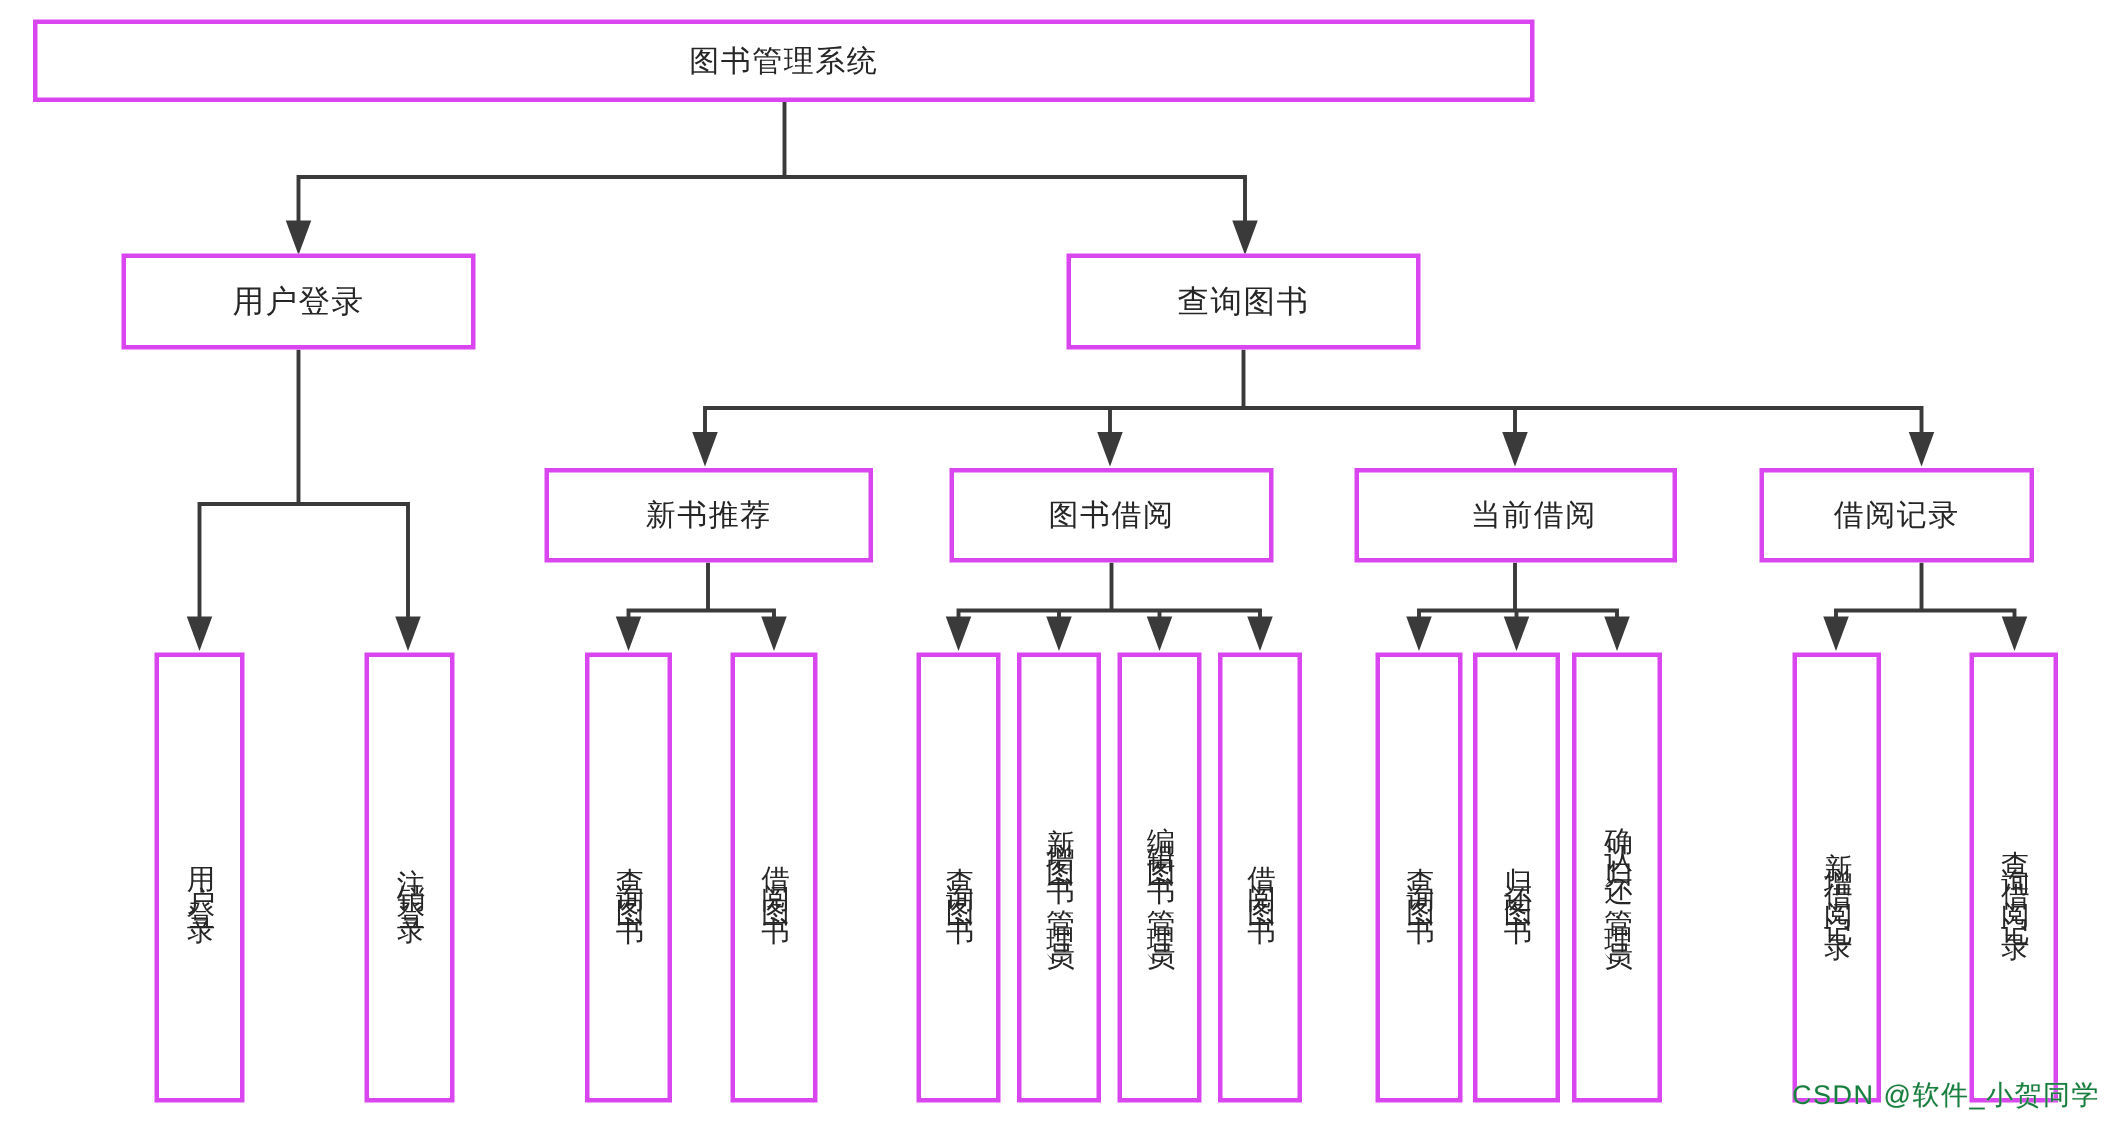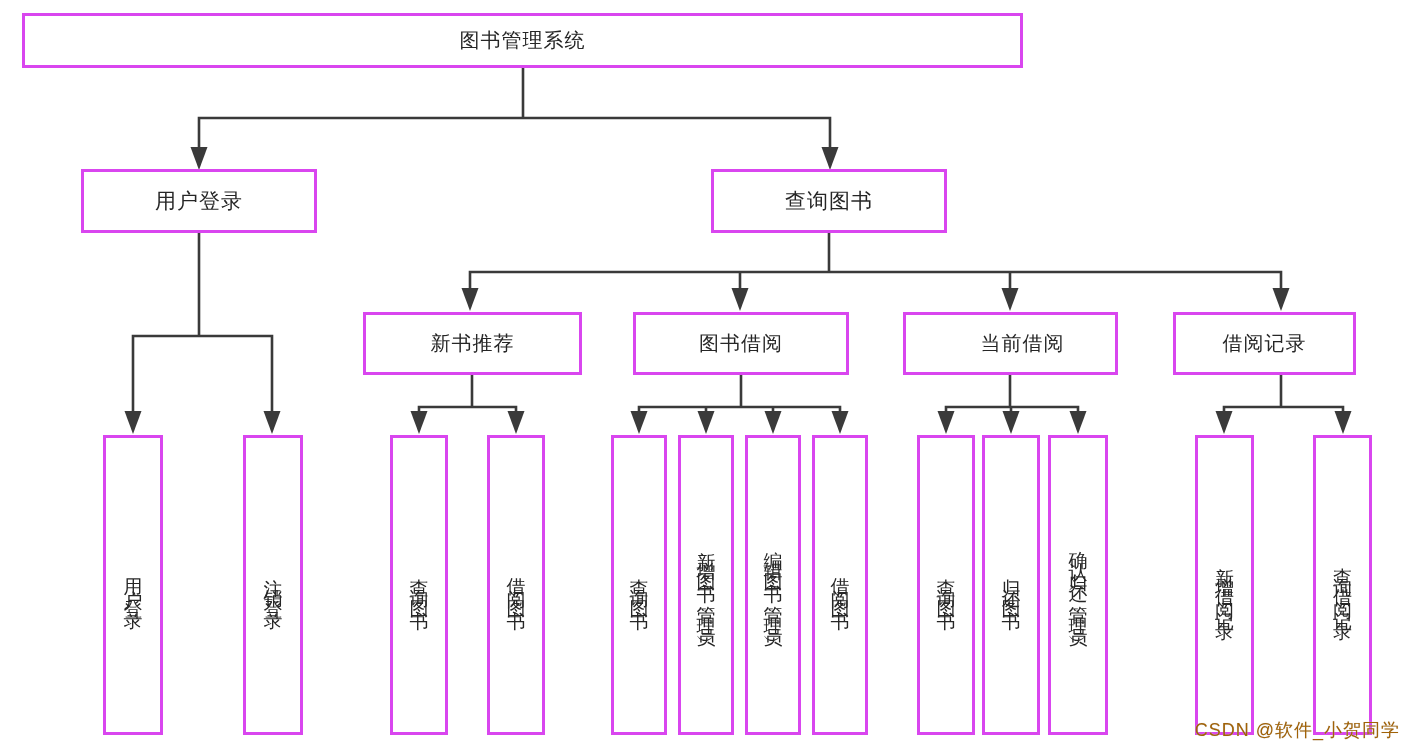--- a/index.html
+++ b/index.html
@@ -29,21 +29,21 @@
     writing-mode:vertical-rl;
     text-orientation:mixed;
     letter-spacing:11px;
     line-height:1.05;
     white-space:nowrap;
   }
   .watermark{
     position:absolute;
     right:5px;bottom:5px;
     font-size:18px;
-    color:#a16207;
+    color:#15803d;
     letter-spacing:1px;
     text-shadow:0 0 1px #cfcfcf;
   }
 </style>
 </head>
 <body>
 
 <div id="stage">
 
   <svg id="connectors" viewBox="0 0 1405 747" xmlns="http://www.w3.org/2000/svg">

